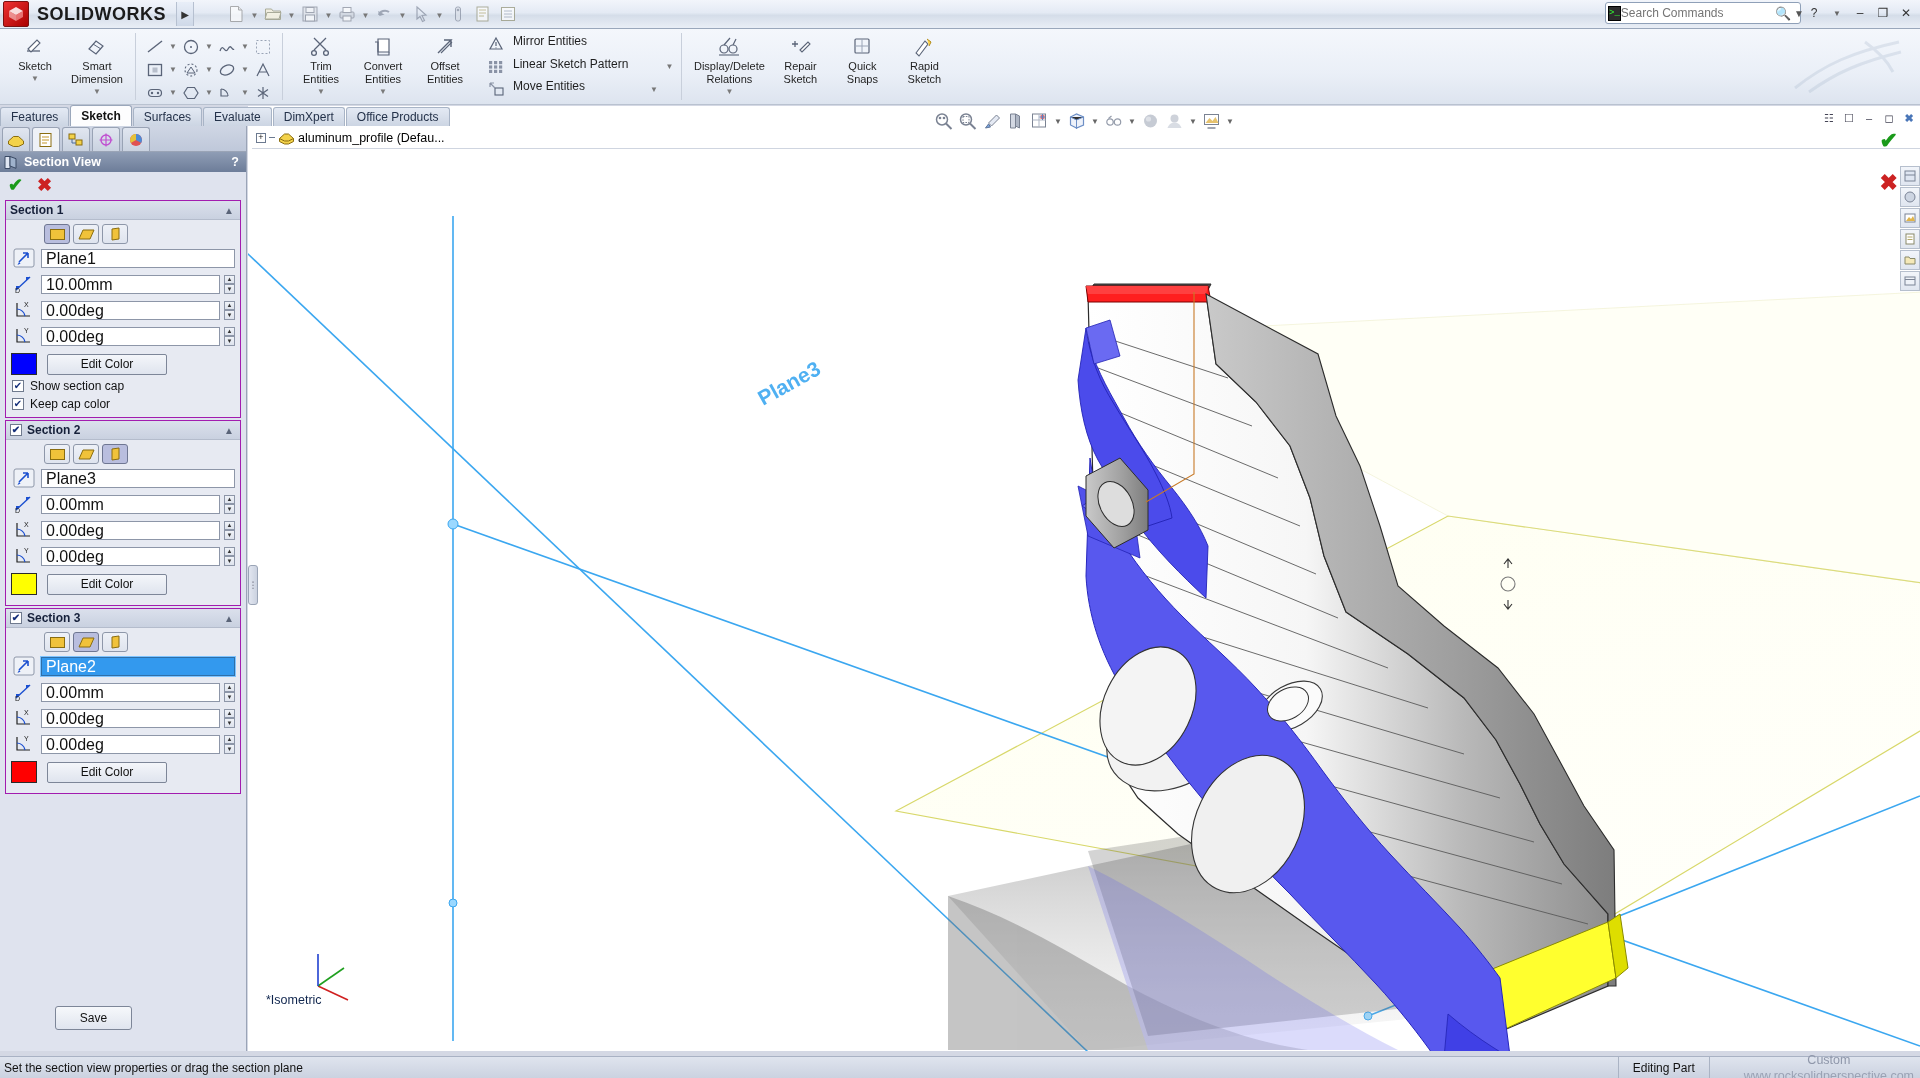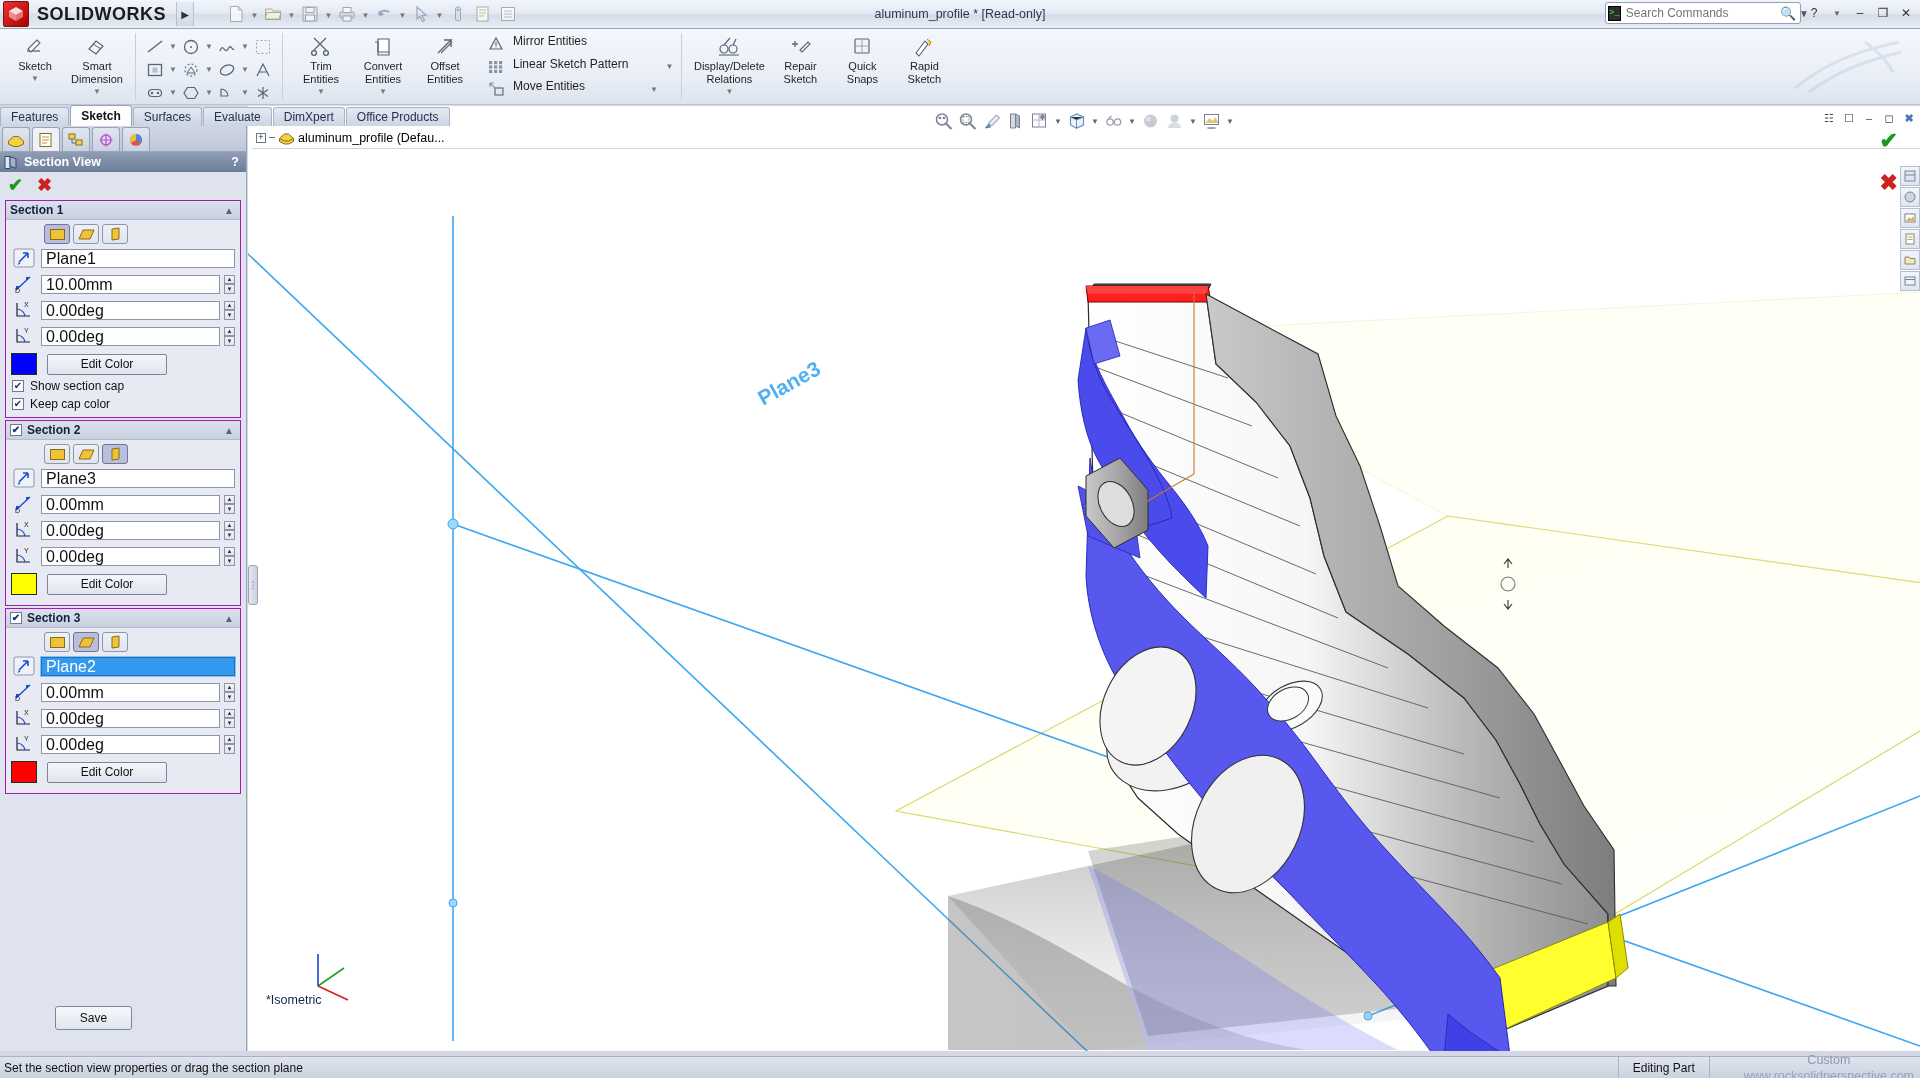--- a/index.html
+++ b/index.html
@@ -51,21 +51,21 @@
   .tb-right{position:absolute;right:4px;top:2px;display:flex;align-items:center;gap:3px;}
   .search-box{
     width:196px;height:22px;border:1px solid #8fa0b8;border-radius:3px;
     background:#fff;display:flex;align-items:center;padding:0 2px;
   }
   .search-ico{
     width:15px;height:15px;background:#2d2d2d;border:1px solid #000;
     color:#3f3; font-size:9px;display:flex;align-items:center;justify-content:center;
     font-family:"Liberation Mono",monospace;
   }
-  .search-inp{border:none;outline:none;font-size:12px;color:#555;flex:1;margin-left:5px;background:transparent;
+  .search-inp{border:none;outline:none;font-size:12px;color:#555;flex:1;background:transparent;
     font-family:"Liberation Sans",sans-serif;}
   .mag{color:#4a6fa5;font-size:13px;margin-right:2px;}
   .cap{font-size:10px;color:#555;}
   .sysbtn{width:20px;height:20px;display:flex;align-items:center;justify-content:center;color:#333;font-size:12px;}
 
   
   .ribbon{
     position:absolute;left:0;top:29px;width:1920px;height:76px;
     background:linear-gradient(to bottom,#f4f7fc 0%,#eaeff7 60%,#dde4ef 100%);
     border-bottom:1px solid #b9c2d0;
@@ -316,21 +316,20 @@
             <path d="M5 5h7M5 8h7M5 11h5" stroke="#b3a86a" stroke-width="1"></path>
           </svg>
       </div>
       <div class="qat-btn">
         <svg width="18" height="18" viewBox="0 0 18 18">
             <rect x="2.5" y="2.5" width="13" height="13" fill="#fff" stroke="#8a8a6a"></rect>
             <path d="M5 6h8M5 9h8M5 12h8" stroke="#9aa4b6"></path>
           </svg>
       </div>
     </div>
-    <div class="title-text">aluminum_profile * [Read-only]</div>
     <div class="tb-right">
       <div class="search-box">
         <div class="search-ico">&gt;_</div>
         <input class="search-inp" placeholder="Search Commands" style="">
         <span class="mag">🔍</span>
         <span class="cap">▼</span>
       </div>
       <div class="sysbtn">?</div>
       <div class="sysbtn" style="font-size:8px;color:#666;">▼</div>
       <div class="sysbtn">–</div>

